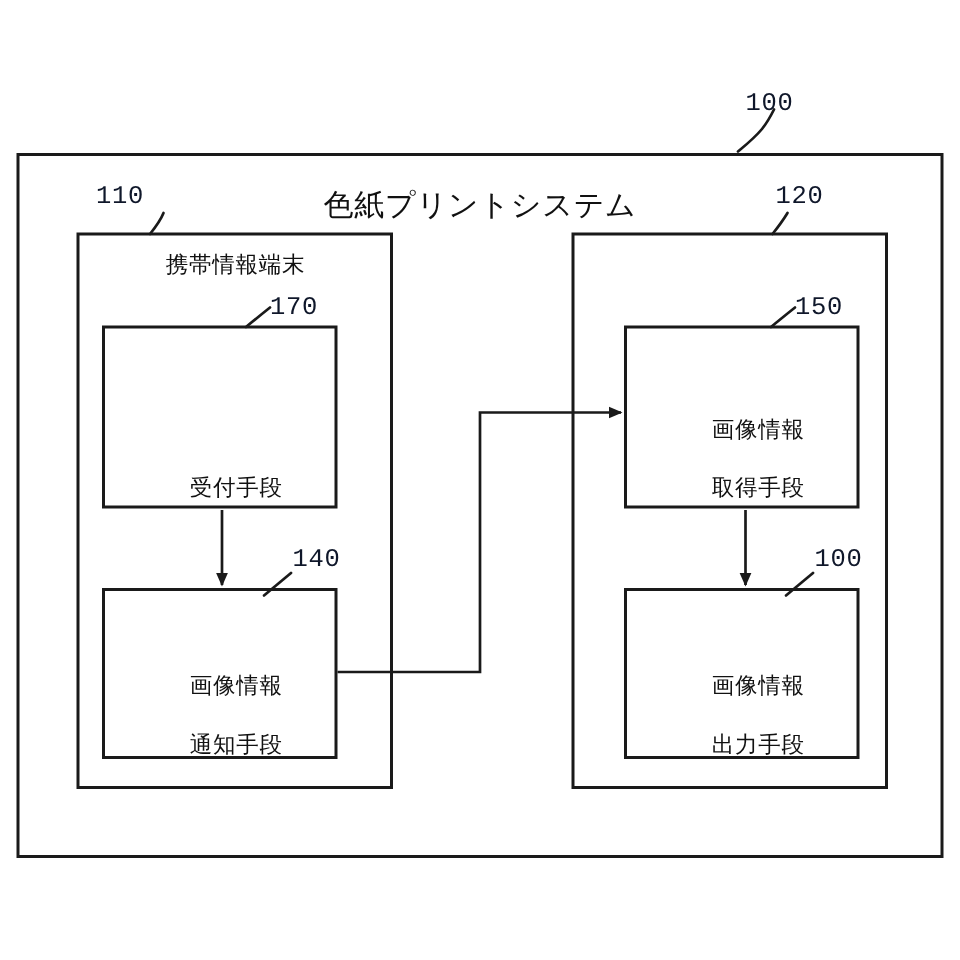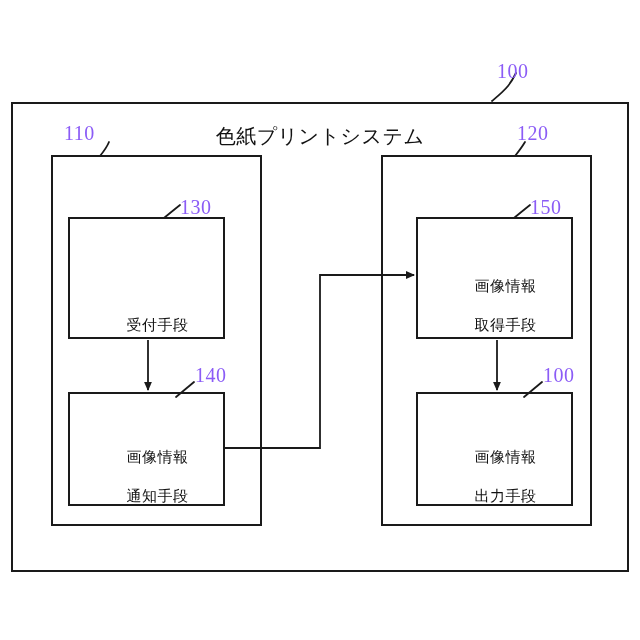--- a/index.html
+++ b/index.html
@@ -51,23 +51,23 @@
   .jp {
     font-family: "DejaVu Sans", "Liberation Sans", sans-serif;
     font-size: 15px;
     font-weight: 500;
   }
   .jp-title {
     font-size: 20px;
   }
   .num {
     position: absolute;
-    font-family: Liberation Serif, serif;
-    font-size: 20px;
-    color: #8b5cf6;
+    font-family: Liberation Mono, monospace;
+    font-size: 17px;
+    color: #0f172a;
     letter-spacing: 0.5px;
     white-space: nowrap;
   }
   .centered {
     transform: translateX(-50%);
   }
 </style>
 </head>
 <body>
 
@@ -110,20 +110,21 @@
   <div class="box unit-box" style="left:68px; top:217px; width:157px; height:122px;"></div>
 
   <div class="box unit-box" style="left:68px; top:392px; width:157px; height:114px;"></div>
 
   <div class="box unit-box" style="left:416px; top:217px; width:157px; height:122px;"></div>
 
   <div class="box unit-box" style="left:416px; top:392px; width:157px; height:114px;"></div>
 
   <div class="txt jp jp-title centered" style="left:320px; top:124px;">色紙プリントシステム</div>
 
+  <div class="txt jp centered" style="left:157px; top:167px;">携帯情報端末</div>
 
 
   <div class="txt jp centered" style="left:147px; top:258px;">
     <br>
     <span>受付手段</span>
   </div>
 
   <div class="txt jp centered" style="left:147px; top:429px;">
     <span>画像情報</span><br>
     <span>通知手段</span>
@@ -138,21 +139,21 @@
     <span>画像情報</span><br>
     <span>出力手段</span>
   </div>
 
   <div class="num" style="left:497px; top:60px;">100</div>
 
   <div class="num" style="left:64px; top:122px;">110</div>
 
   <div class="num" style="left:517px; top:122px;">120</div>
 
-  <div class="num" style="left:180px; top:196px;">130</div>
+  <div class="num" style="left:180px; top:196px;">170</div>
 
   <div class="num" style="left:195px; top:364px;">140</div>
 
   <div class="num" style="left:530px; top:196px;">150</div>
 
   <div class="num" style="left:543px; top:364px;">100</div>
 
 </div>
 
 </body></html>

